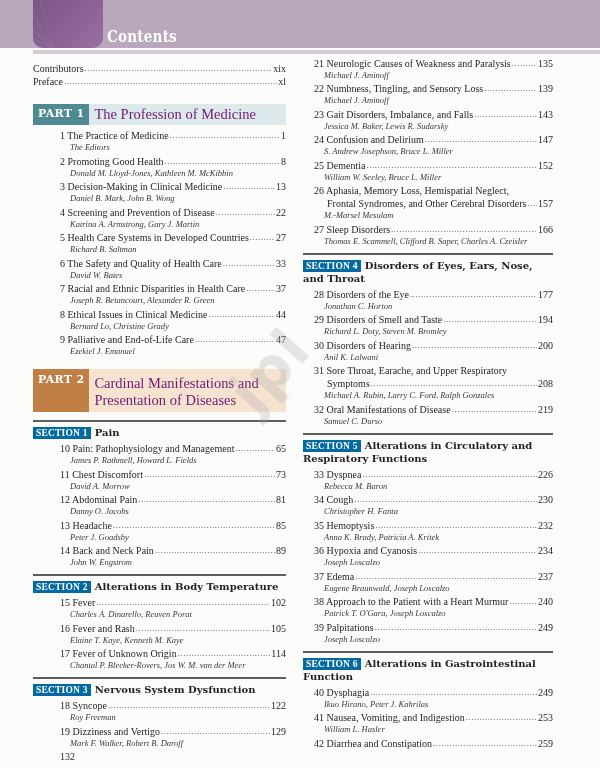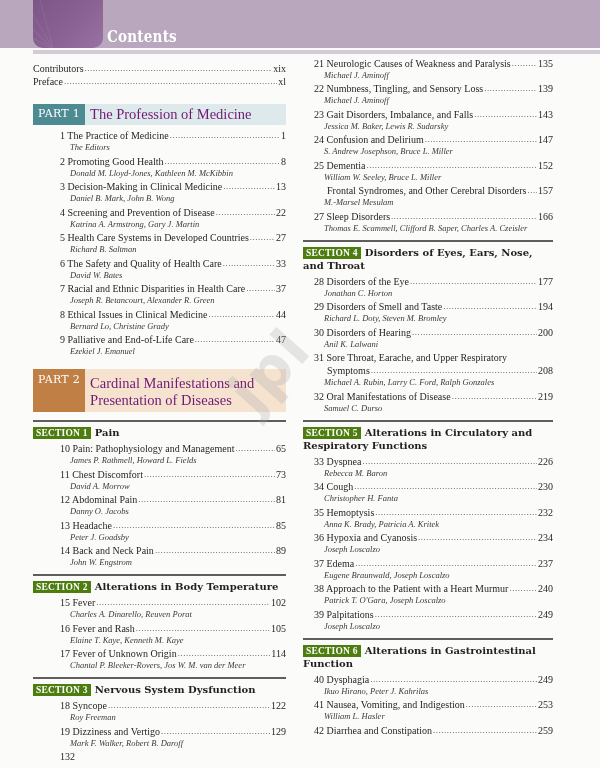--- a/index.html
+++ b/index.html
@@ -20,30 +20,30 @@
   .col-left { left: 33px; width: 253px; }
   .col-right { left: 303px; width: 250px; top: 55px; }
 
   .fm-row { display: flex; align-items: center; font-size: 10px; line-height: 13px; }
   .fm-row .t { white-space: nowrap; }
   .dots { flex: 1; overflow: hidden; white-space: nowrap; margin: 0 1px; color: #3a3a3a; font-size: 9px; letter-spacing: 0.5px; }
   .dots::after { content: "......................................................................................................................................................"; }
   .pg { white-space: nowrap; }
 
   .part { display: flex; align-items: stretch; margin-top: 14px; margin-bottom: 4px; }
-  .part-label { font-family: "DejaVu Serif", serif; font-weight: normal; color: #fff; font-size: 11px; padding: 3px 5px; display: flex; align-items: flex-start; letter-spacing: 0.3px; }
+  .part-label { font-family: "DejaVu Serif", serif; font-weight: bold; color: #fff; font-size: 11px; padding: 3px 5px; display: flex; align-items: flex-start; letter-spacing: 0.3px; }
   .part-title { flex: 1; font-size: 14.5px; line-height: 17px; padding: 2px 4px 2px 5px; color: #701a75; }
   .part1 .part-label { background: #4e8a92; }
   .part1 .part-title { background: #dde9ea; }
   .part2 .part-label { background: #c07f45; padding-top: 4px; }
   .part2 .part-title { background: #f5e3d0; padding-top: 6px; padding-bottom: 3px; }
 
   .section { border-top: 2px solid #5e5e5e; padding-top: 4px; margin-top: 6px; margin-bottom: 3px; }
   .section-line { font-family: "DejaVu Serif", serif; font-weight: bold; font-size: 10px; line-height: 13px; }
-  .section-label { display: inline-block; background: #4d7c0f; color: #fff; font-family: "Liberation Serif", serif; font-weight: bold; font-size: 9.5px; padding: 0 3px; margin-right: 4px; line-height: 12px; letter-spacing: 0.2px; }
+  .section-label { display: inline-block; background: #0369a1; color: #fff; font-family: "Liberation Serif", serif; font-weight: bold; font-size: 9.5px; padding: 0 3px; margin-right: 4px; line-height: 12px; letter-spacing: 0.2px; }
   .section-title { font-size: 10px; }
 
   .entry { padding-left: 27px; margin-top: 1.5px; }
   .entry .authors { font-style: italic; font-size: 8.5px; line-height: 11px; color: #3a3a3a; padding-left: 10px; }
 
   .col-right .entry { padding-left: 11px; }
   .col-right .section-line { margin-left: 0; }
 
   .watermark { position: absolute; left: 215px; top: 380px; font-family: "DejaVu Sans", sans-serif; font-weight: bold; font-size: 58px; color: rgba(170,170,170,0.28); transform: rotate(-48deg); transform-origin: left top; letter-spacing: 2px; pointer-events: none; }
 </style>
@@ -296,20 +296,23 @@
   </div>
   <div class="entry">
     <div class="fm-row">
         <span class="t"><span>25</span> <span>Dementia</span></span>
         <span class="dots"></span>
         <span class="pg">152</span>
       </div>
     <div class="authors">William W. Seeley, Bruce L. Miller</div>
   </div>
   <div class="entry">
+    <div class="fm-row">
+        <span class="t"><span>26</span> <span>Aphasia, Memory Loss, Hemispatial Neglect,</span></span>
+      </div>
     <div class="fm-row" style="padding-left:13px;">
         <span class="t">Frontal Syndromes, and Other Cerebral Disorders</span>
         <span class="dots"></span>
         <span class="pg">157</span>
       </div>
     <div class="authors">M.-Marsel Mesulam</div>
   </div>
   <div class="entry">
     <div class="fm-row">
         <span class="t"><span>27</span> <span>Sleep Disorders</span></span>

